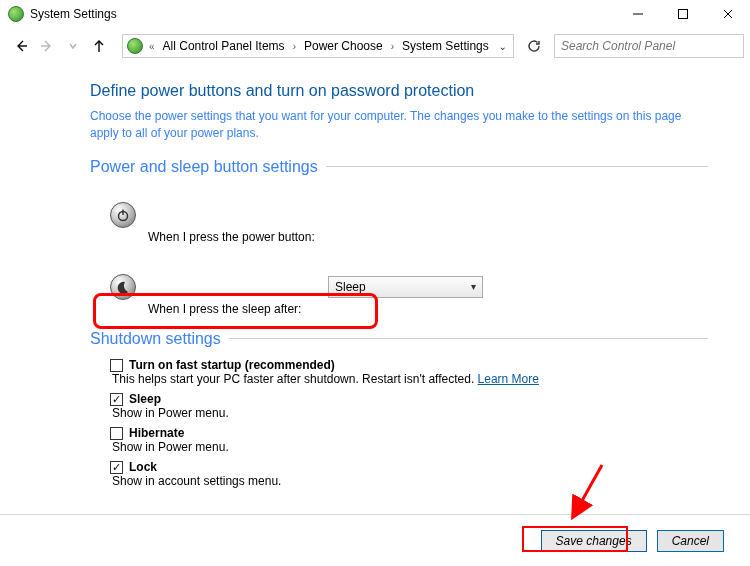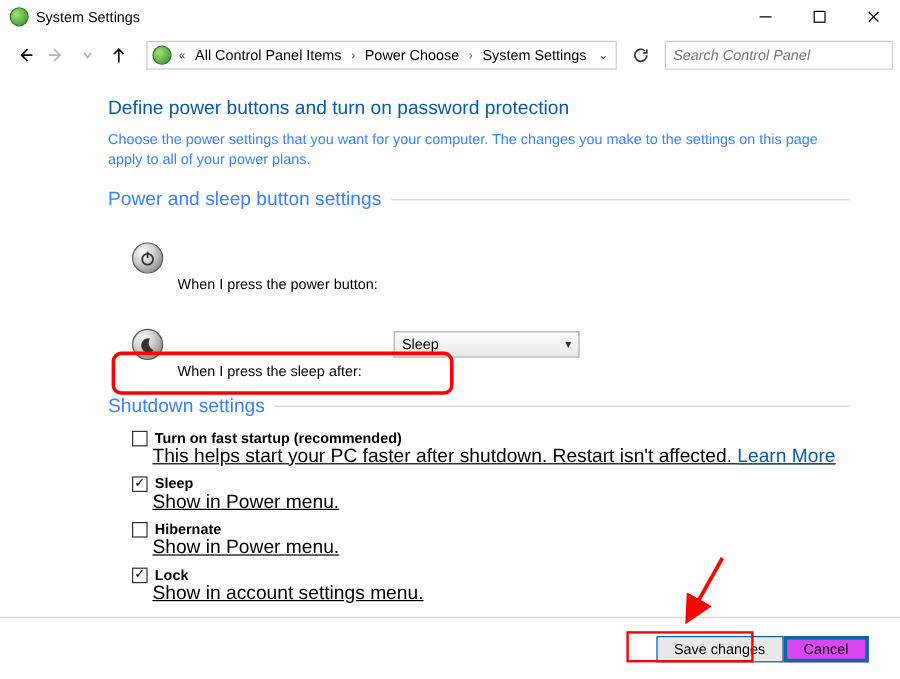--- a/index.html
+++ b/index.html
@@ -45,28 +45,28 @@
   .dd::after { content:"▾"; position:absolute; right:6px; font-size:10px; color:#333; }
 
   
   .shutdown-list { margin-left: 20px; }
   .chk-row { margin: 4px 0 2px 0; }
   .chk-line { display:flex; align-items:flex-end; }
   .chk { width:13px; height:13px; border:1px solid #333; margin-right:6px; display:flex; align-items:center; justify-content:center; font-size:12px; line-height:1; background:#fff; }
   .chk.checked::after { content:"✓"; font-size:11px; }
   .chk-label { font-size:12px; }
   .chk-label.bold { font-weight:700; }
-  .chk-desc { font-size:16px; margin-left: 17px; margin-bottom:6px;text-decoration:underline; }
+  .chk-desc { font-size:12px; margin-left: 2px; margin-bottom:6px; }
   .link { color:#0b5aa3; text-decoration: underline; cursor:pointer; }
 
   .highlight-box { position:absolute; border:3px solid #ff0000; border-radius:8px; pointer-events:none; }
 
   
-  .footer { position:absolute; left:0; right:0; bottom:0; height:52px; border-top:1px solid #d9d9d9; display:flex; align-items:center; justify-content:flex-end; padding-right:26px; background:#fff; }
-  .btn { height:22px; padding:0 14px; font-size:12px; border:3px solid #0369a1; background:#d946ef; display:flex; align-items:center; }
+  .footer { position:absolute; left:0; right:0; bottom:0; height:52px; border-top:1px solid #d9d9d9; display:flex; align-items:center; justify-content:flex-end; padding-right:26px; gap:10px; background:#fff;font-style:italic; }
+  .btn { height:22px; padding:0 14px; font-size:12px; border:1px solid #0369a1; background:#e5e5e5; display:flex; align-items:center; }
   .btn.primary { border:1px solid #0b5aa3; background:#e9e9e9; }
   .btn-hl { position:absolute; border:2px solid #ff0000; pointer-events:none; }
 
   
   .anno-arrow { position:absolute; pointer-events:none; }
 </style>
 </head>
 <body>
 
 <div class="titlebar">

